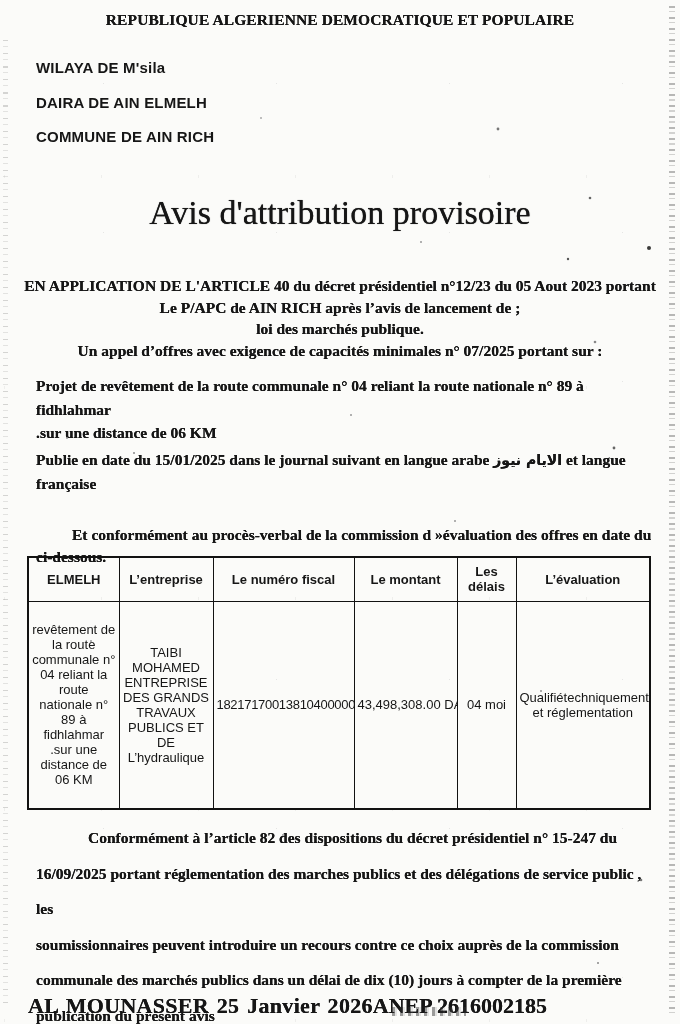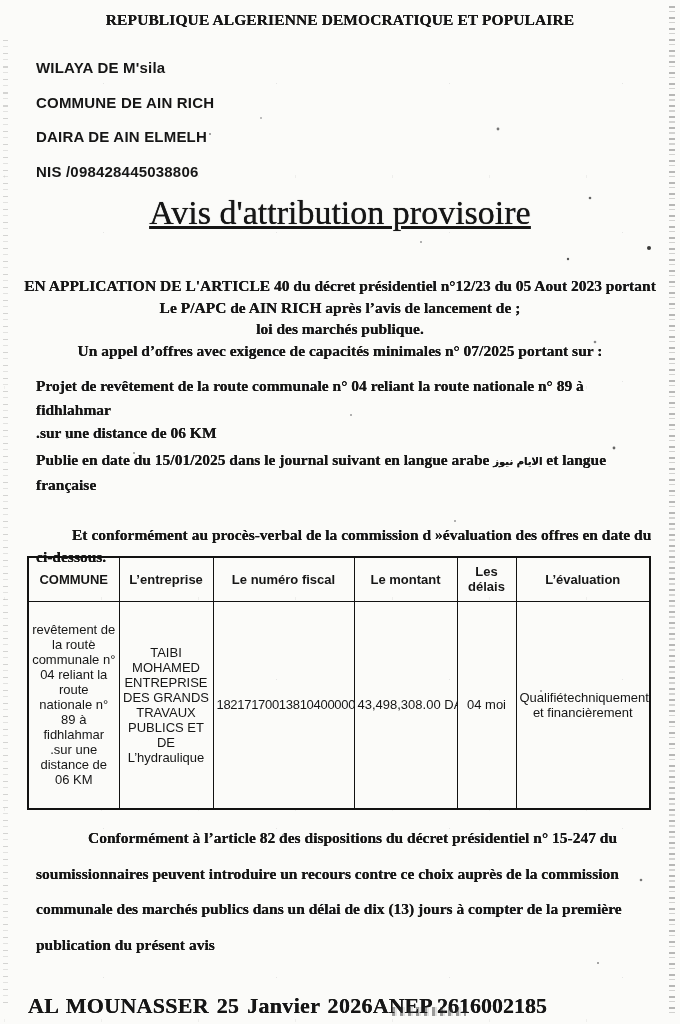--- a/index.html
+++ b/index.html
@@ -42,39 +42,38 @@
     line-height: 34.5px;
     letter-spacing: 0.2px;
   }
 
   .doc-title {
     position: absolute; top: 194px; left: 0; right: 0;
     text-align: center;
     font: 400 34px "Liberation Serif", serif;
     text-shadow: 0 0 0.7px currentColor;
     margin: 0;
-    text-decoration: underline;
   }
 
   .intro {
     position: absolute; top: 275px; left: 14px; right: 14px;
     text-align: center;
     font: 700 15.5px "Liberation Serif", serif;
     line-height: 21.5px;
     text-shadow: 0 0 0.3px currentColor;
   }
 
   .project {
     position: absolute; top: 374px; left: 36px; right: 22px;
     font: 700 15.5px "Liberation Serif", serif;
     line-height: 23.5px;
     text-shadow: 0 0 0.3px currentColor;
   }
   .project .pub-line { margin-top: 3px; }
-  .project .arabic { font-family: "DejaVu Sans", sans-serif; font-size: 10px; }
+  .project .arabic { font-family: "DejaVu Sans", sans-serif; font-size: 14px; }
   .project .journal-fr {
     margin-top: 4px;
     font: 700 16.5px "Liberation Sans", sans-serif;
     letter-spacing: 0.4px;
   }
 
   .eval-notice {
     position: absolute; top: 481px; left: 36px; right: 28px;
     font: 700 15.5px "Liberation Serif", serif;
     line-height: 22px;
@@ -166,23 +165,22 @@
 </style>
 </head>
 <body>
 
 <div class="page">
 
   <div class="republic-header">REPUBLIQUE ALGERIENNE DEMOCRATIQUE ET POPULAIRE</div>
 
   <div class="authority">
     <div>WILAYA DE M'sila</div>
+    <div>DAIRA DE AIN ELMELH</div>
     <div>COMMUNE DE AIN RICH</div>
-    <div>DAIRA DE AIN ELMELH</div>
-    <div>NIS /098428445038806</div>
   </div>
 
   <h1 class="doc-title">Avis d'attribution provisoire</h1>
 
   <div class="intro">
     <div class="line">EN APPLICATION DE L'ARTICLE  40 du décret présidentiel n°12/23 du 05 Aout 2023 portant</div>
     <div class="line">Le P/APC de AIN RICH après l’avis de lancement de ;</div>
     <div class="line">loi des marchés publique.</div>
     <div class="line">Un appel d’offres avec exigence de capacités minimales n° 07/2025 portant sur :</div>
   </div>
@@ -203,45 +201,46 @@
       <colgroup>
         <col style="width:91px">
           <col style="width:94px">
           <col style="width:141px">
         <col style="width:103px">
           <col style="width:59px">
           <col style="width:134px">
       </colgroup>
       <thead>
         <tr>
-          <th>COMMUNE</th>
+          <th>ELMELH</th>
           <th>L’entreprise</th>
           <th>Le numéro fiscal</th>
           <th>Le montant</th>
           <th>Les délais</th>
           <th>L’évaluation</th>
         </tr>
       </thead>
       <tbody>
         <tr>
           <td class="cell-projet">revêtement de la route communale n° 04 reliant la route nationale n° 89 à fidhlahmar .sur une distance de 06 KM</td>
           <td class="cell-entreprise">TAIBI MOHAMED ENTREPRISE DES GRANDS TRAVAUX PUBLICS ET DE L’hydraulique</td>
           <td class="cell-fiscal">18217170013810400000</td>
           <td class="cell-montant">43,498,308.00 DA</td>
           <td class="cell-delais">04 moi</td>
-          <td class="cell-evaluation">Qualifiétechniquement et financièrement</td>
+          <td class="cell-evaluation">Qualifiétechniquement et réglementation</td>
         </tr>
       </tbody>
     </table>
   </div>
 
   <div class="recourse">
     <div class="line">Conformément à l’article 82 des dispositions du décret présidentiel n° 15-247 du</div>
+    <div class="line">16/09/2025 portant réglementation des marches publics et des délégations de service public , les</div>
     <div class="line">soumissionnaires peuvent introduire un recours contre ce choix auprès de la commission</div>
-    <div class="line">communale des marchés publics dans un délai de dix (13) jours à compter de la première</div>
+    <div class="line">communale des marchés publics dans un délai de dix (10) jours à compter de la première</div>
     <div class="line">publication du présent avis</div>
   </div>
 
   <div class="footer-row">
     <span class="journal-date">AL MOUNASSER 25 Janvier 2026</span>
     <span class="anep">ANEP 2616002185</span>
   </div>
 
   <div class="scribble"></div>
   <div class="edge-strip-right"></div>

